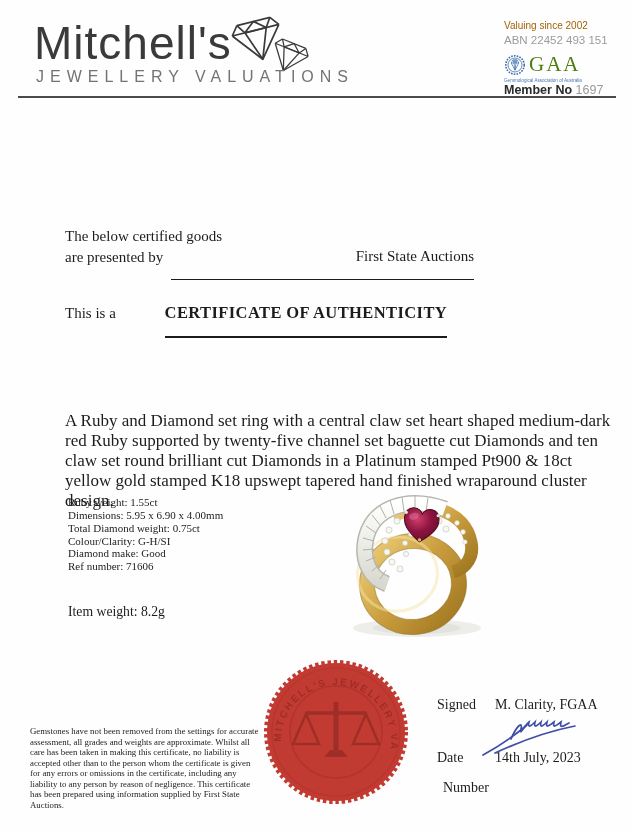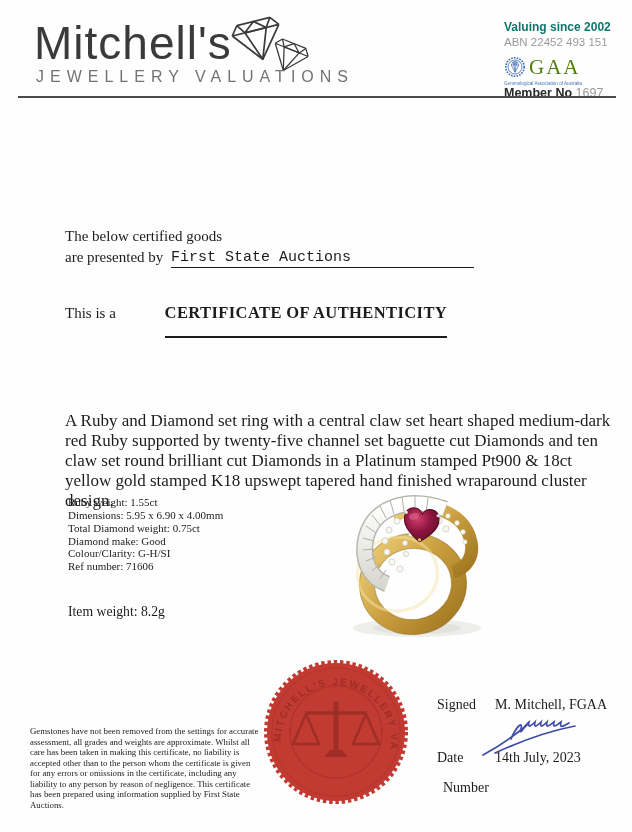--- a/index.html
+++ b/index.html
@@ -16,37 +16,36 @@
   .brand-diamonds{position:absolute;left:224px;top:12px;}
   .brand-subtitle{
     position:absolute;left:36px;top:68px;
     font-family:"Liberation Sans",sans-serif;font-weight:300;
     font-size:16px;color:#737373;letter-spacing:6px;
   }
   .header-right{
     position:absolute;left:504px;top:20px;width:125px;
     font-family:"Liberation Sans",sans-serif;
   }
-  .valuing-since{font-size:12px;font-weight:bold;color:#0f766e;line-height:1.25;}
+  .valuing-since{font-size:10px;font-weight:normal;color:#a16207;line-height:1.25;}
   .abn{font-size:11.5px;color:#9b9b9b;line-height:1.3;}
   .gaa-row{margin-top:5px;display:flex;align-items:center;gap:3px;}
   .gaa-acronym{font-family:"Liberation Serif",serif;font-size:21px;color:#4d7c0f;letter-spacing:2px;}
   .gaa-full{font-size:4.6px;color:#4a77b5;margin-top:1px;white-space:nowrap;}
   .member-row{font-size:12.5px;}
   .member-label{color:#2a2a2a;font-weight:600;}
   .member-number{color:#9b9b9b;}
   .header-divider{position:absolute;left:18px;right:16px;top:96px;height:2px;background:#4a4a4a;}
   
   .intro-line1{position:absolute;left:65px;top:228px;font-size:15px;}
   .intro-line2{position:absolute;left:65px;top:249px;font-size:15px;white-space:nowrap;}
   .presenter-underline{
-    display:inline-block;width:303px;text-align:left;
-    border-bottom:1.6px solid #1c1c1c;margin-left:4px;padding-bottom:1px;
+    display:inline-block;width:303px;text-align:right;
+    border-bottom:1.6px solid #1c1c1c;margin-left:4px;padding-bottom:14px;
     transform:translateY(-1px);
-    font-family:Liberation Mono, monospace;
   }
   .title-row{position:absolute;left:65px;top:303px;font-size:15px;white-space:nowrap;}
   .certificate-title{
     font-size:16.5px;font-weight:bold;letter-spacing:.4px;margin-left:45px;
     border-bottom:2px solid #1c1c1c;padding-bottom:14px;
   }
   
   .description{position:absolute;left:65px;top:411px;width:548px;font-size:17px;line-height:1.18;}
   .specs{position:absolute;left:68px;top:496px;font-size:11px;line-height:1.17;}
   .specs div{white-space:nowrap;}
@@ -120,22 +119,22 @@
     <span>This is a</span>
     <span class="certificate-title">CERTIFICATE OF AUTHENTICITY</span>
   </div>
 
   <div class="description">A Ruby and Diamond set ring with a central claw set heart shaped medium-dark red Ruby supported by twenty-five channel set baguette cut Diamonds and ten claw set round brilliant cut Diamonds in a Platinum stamped Pt900 &amp; 18ct yellow gold stamped K18 upswept tapered hand finished wraparound cluster design.</div>
 
   <div class="specs">
     <div>Ruby weight: 1.55ct</div>
     <div>Dimensions: 5.95 x 6.90 x 4.00mm</div>
     <div>Total Diamond weight: 0.75ct</div>
+    <div>Colour/Clarity: G-H/SI</div>
     <div>Diamond make: Good</div>
-    <div>Colour/Clarity: G-H/SI</div>
     <div>Ref number: 71606</div>
   </div>
 
   <div class="item-weight">Item weight: 8.2g</div>
 
   <svg class="ring-photo" width="178" height="152" viewBox="0 0 178 152">
     <defs>
       <linearGradient id="gold" x1="0" y1="0" x2="1" y2="1">
         <stop offset="0" stop-color="#efd07a"></stop>
           <stop offset="0.5" stop-color="#c89b3c"></stop>
@@ -228,21 +227,21 @@
       <path d="M68,103 H92 L86,96 H74 Z" fill="#9c2d26" stroke="none"></path>
       <path d="M50,59 H110" stroke-width="3.4"></path>
       <path d="M50,60 L37,90 H63 Z" stroke-width="2.6"></path>
       <path d="M110,60 L97,90 H123 Z" stroke-width="2.6"></path>
     </g>
   </svg>
 
   <div class="sig-block">
     <div class="sig-row row-signed">
       <span class="sig-label">Signed</span>
-      <span>M. Mitchell, FGAA</span>
+      <span>M. Clarity, FGAA</span>
     </div>
     <svg class="signature-ink" width="116" height="48" viewBox="0 0 116 48">
       <g fill="none" stroke="#3f4da6" stroke-width="1.7" stroke-linecap="round">
         <path d="M6,42 C24,32 36,24 50,12"></path>
         <path d="M34,26 C40,12 46,8 44,16 C42,24 48,12 52,9 C50,17 56,11 58,9 C56,17 62,11 64,9 C62,17 68,11 70,9 C68,17 74,11 77,9 C75,17 81,11 84,9 C82,17 88,12 92,10"></path>
         <path d="M18,40 C44,28 72,18 98,13"></path>
       </g>
     </svg>
     <div class="sig-row row-date">
       <span class="sig-label">Date</span>

